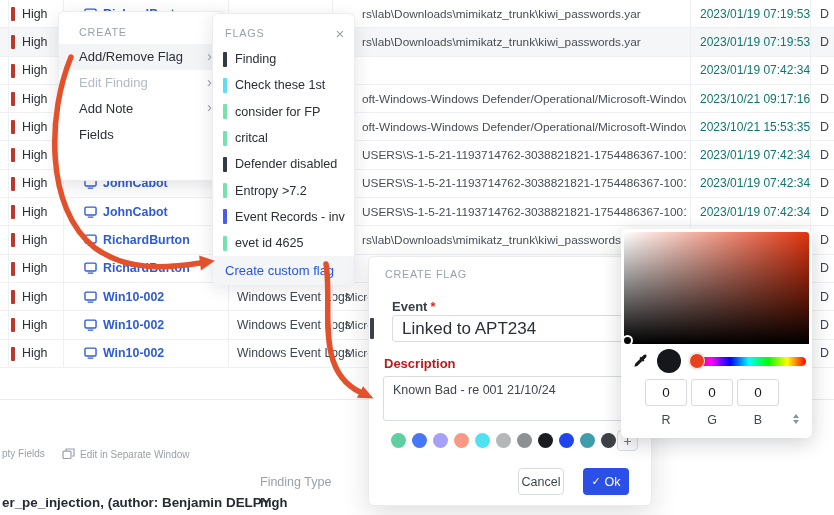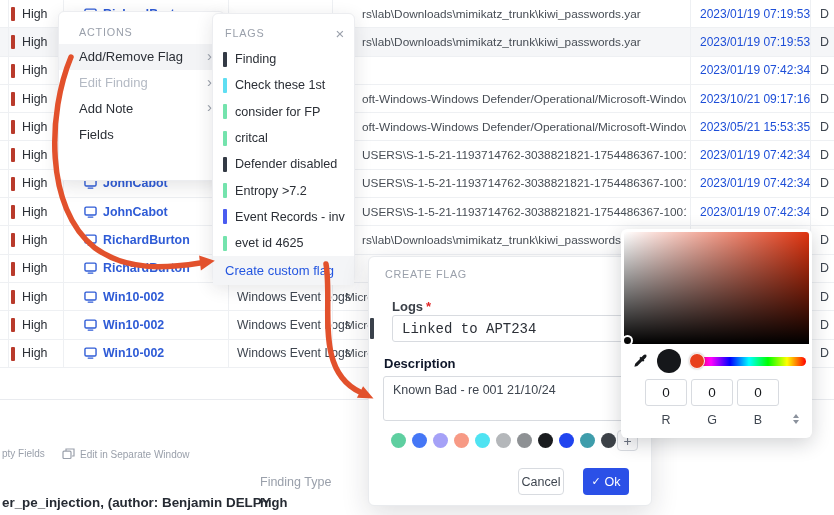--- a/index.html
+++ b/index.html
@@ -12,21 +12,21 @@
   #rows { position:absolute; left:0; top:0; width:834px; z-index:1; }
   .trow { position:relative; height:28.31px; border-bottom:1px solid #eef0f3; background:#fff; }
   .trow.hl { background:#f5f6f8; }
   .sevbar { position:absolute; left:11px; top:7px; width:3.5px; height:14px; border-radius:1px; background:var(--sev); }
   .sev { position:absolute; left:22px; top:0; height:100%; display:flex; align-items:center; font-size:12.4px; color:#2b2f36; }
   .host { position:absolute; left:84px; top:0; height:100%; display:flex; align-items:center; gap:6px; color:var(--link); font-weight:600; font-size:12.4px; }
   .host svg { flex:0 0 auto; }
   .artifact { position:absolute; left:237px; top:0; height:100%; display:flex; align-items:center; font-size:12.2px; color:#3f4650; }
   .path { position:absolute; left:345px; top:0; height:100%; width:341px; display:flex; align-items:center; font-size:11.8px; color:#474d55; white-space:nowrap; overflow:hidden; }
   .path.cut { left:362px; width:324px; }
-  .ts { position:absolute; left:700px; top:0; height:100%; width:108px; display:flex; align-items:center; font-size:12px; color:#1d4ed8; white-space:nowrap; }
+  .ts { position:absolute; left:700px; top:0; height:100%; width:108px; display:flex; align-items:center; font-size:12px; color:#0f766e; white-space:nowrap; }
   .dcol { position:absolute; left:820px; top:0; height:100%; display:flex; align-items:center; font-size:12.4px; color:#3f4650; }
   .vline { position:absolute; top:0; height:368px; width:1px; background:#eef0f3; z-index:2; }
   .hline { position:absolute; left:0; width:834px; height:1px; background:#e9ebef; z-index:1; }
 
   
   .footbar { position:absolute; top:448px; display:flex; align-items:flex-end; gap:5px; color:#9aa0ab; font-size:10px; z-index:1; }
   #empty-fields { left:2px; }
   #view-sep { left:62px; }
   #finding-type-label { position:absolute; left:260px; top:475px; color:#9aa0ab; font-size:12.5px; z-index:1; }
   #finding-type-value { position:absolute; left:260px; top:495px; font-size:13px; font-weight:700; color:#262b33; z-index:1; }
@@ -49,22 +49,22 @@
   .f-bar { width:4px; height:15px; border-radius:1px; margin-right:8px; flex:0 0 auto; }
   .f-label { font-size:12.6px; font-weight:500; color:#2b2f36; white-space:nowrap; }
   #flags-create { height:29px; display:flex; align-items:center; padding-left:12px; background:#f4f5f7; color:#2456e0; font-size:13px; font-weight:500; }
 
   
   #dialog { position:absolute; left:368px; top:256px; width:284px; height:250px; background:#fff; border:1px solid #e9ebee; border-radius:6px; box-shadow:0 8px 28px rgba(25,30,40,.14); z-index:12; }
   #dialog-title { position:absolute; left:16px; top:11px; font-size:10.8px; letter-spacing:.7px; color:#9aa0ab; }
   #name-label { position:absolute; left:23px; top:42px; font-size:13px; font-weight:600; color:#3b4048; }
   #name-label .req { color:#e02424; margin-left:3px; }
   #name-flag-bar { position:absolute; left:1px; top:61px; width:4px; height:21px; border-radius:1px; }
-  #name-input { position:absolute; left:23px; top:58px; width:248px; height:27px; border:1px solid #d8dbe0; border-radius:3px; padding:0 9px; font-family:Liberation Mono, monospace; font-size:14px; color:#2b2f36; outline:none; background:#fff; }
-  #desc-label { position:absolute; left:15px; top:99px; font-size:13px; font-weight:600; color:#0f172a; }
+  #name-input { position:absolute; left:23px; top:58px; width:248px; height:27px; border:1px solid #d8dbe0; border-radius:3px; padding:0 9px; font-family:Liberation Sans, sans-serif; font-size:17px; color:#2b2f36; outline:none; background:#fff; }
+  #desc-label { position:absolute; left:15px; top:99px; font-size:13px; font-weight:600; color:#b91c1c; }
   #desc-input { position:absolute; left:14px; top:119px; width:256px; height:45px; border:1px solid #d8dbe0; border-radius:3px; padding:6px 9px; font-family:inherit; font-size:12.5px; color:#3f4650; resize:none; outline:none; background:#fff; }
   #swatches { position:absolute; left:22px; top:176px; display:flex; gap:6px; align-items:center; }
   .swatch { width:15px; height:15px; border-radius:50%; cursor:default; }
   #swatch-add { position:absolute; left:248px; top:173px; width:21px; height:21px; border:1px solid #d8dbe0; border-radius:4px; background:#fbfbfc; color:#6b7280; font-size:14px; display:flex; align-items:center; justify-content:center; }
   #cancel-btn { position:absolute; left:149px; top:211px; width:46px; height:27px; border:1px solid #d8dbe0; border-radius:4px; background:#fff; font-size:12.5px; color:#3f4650; display:flex; align-items:center; justify-content:center; }
   #ok-btn { position:absolute; left:214px; top:211px; width:46px; height:27px; border-radius:4px; background:var(--ok); color:#fff; font-size:12.5px; display:flex; align-items:center; justify-content:center; gap:4px; }
   #ok-btn .ck { font-size:11px; }
 
   
   #picker { position:absolute; left:621px; top:229px; width:191px; height:209px; background:#fff; border-radius:6px; box-shadow:0 5px 20px rgba(20,25,35,.20); z-index:13; }
@@ -124,21 +124,21 @@
         <span class="sevbar"></span>
         <span class="sev">High</span>
         <span class="path cut">oft-Windows-Windows Defender/Operational/Microsoft-Windows-Wind...</span>
         <span class="ts">2023/10/21 09:17:16</span>
         <span class="dcol">D</span>
       </div>
       <div class="trow">
         <span class="sevbar"></span>
         <span class="sev">High</span>
         <span class="path cut">oft-Windows-Windows Defender/Operational/Microsoft-Windows-Wind...</span>
-        <span class="ts">2023/05/21 15:53:35</span>
+        <span class="ts">2023/10/21 15:53:35</span>
         <span class="dcol">D</span>
       </div>
       <div class="trow">
         <span class="sevbar"></span>
         <span class="sev">High</span>
         <span class="path cut">USERS\S-1-5-21-1193714762-3038821821-1754486367-1001\SOFTW...</span>
         <span class="ts">2023/01/19 07:42:34</span>
         <span class="dcol">D</span>
       </div>
       <div class="trow">
@@ -255,21 +255,21 @@
           <path d="M4 3V1h8v7h-2" fill="none" stroke="#9aa0ab" stroke-width="1.2"></path>
         </svg>
     </span>
     <span>Edit in Separate Window</span>
   </div>
   <div id="finding-type-label">Finding Type</div>
   <div id="finding-type-value">high</div>
   <div id="detail-text">er_pe_injection, (author: Benjamin DELPY</div>
 
   <div class="menu" id="actions-menu">
-    <div class="menu-header">ACTIONS</div>
+    <div class="menu-header">CREATE</div>
     <div id="actions-items">
         <div class="a-item hl">
           <span>Add/Remove Flag</span>
           <span class="chev">›</span>
         </div>
         <div class="a-item dis">
           <span>Edit Finding</span>
           <span class="chev">›</span>
         </div>
         <div class="a-item">
@@ -320,21 +320,21 @@
           <span class="f-bar" style="background: rgb(116, 227, 173);"></span>
           <span class="f-label">evet id 4625</span>
         </div>
       </div>
     <div id="flags-create">Create custom flag</div>
   </div>
 
   <div id="dialog">
     <div id="dialog-title">CREATE FLAG</div>
     <div id="name-label">
-      <span>Logs</span><span class="req">*</span>
+      <span>Event</span><span class="req">*</span>
     </div>
     <div id="name-flag-bar" style="background: rgb(58, 65, 75);"></div>
     <input id="name-input" value="Linked to APT234" style="">
     <div id="desc-label">Description</div>
     <textarea id="desc-input" style="">Known Bad - re 001 21/10/24</textarea>
     <div id="swatches">
         <span class="swatch" style="background: rgb(94, 207, 160);"></span>
         <span class="swatch" style="background: rgb(69, 119, 246);"></span>
         <span class="swatch" style="background: rgb(165, 161, 247);"></span>
         <span class="swatch" style="background: rgb(247, 154, 133);"></span>

